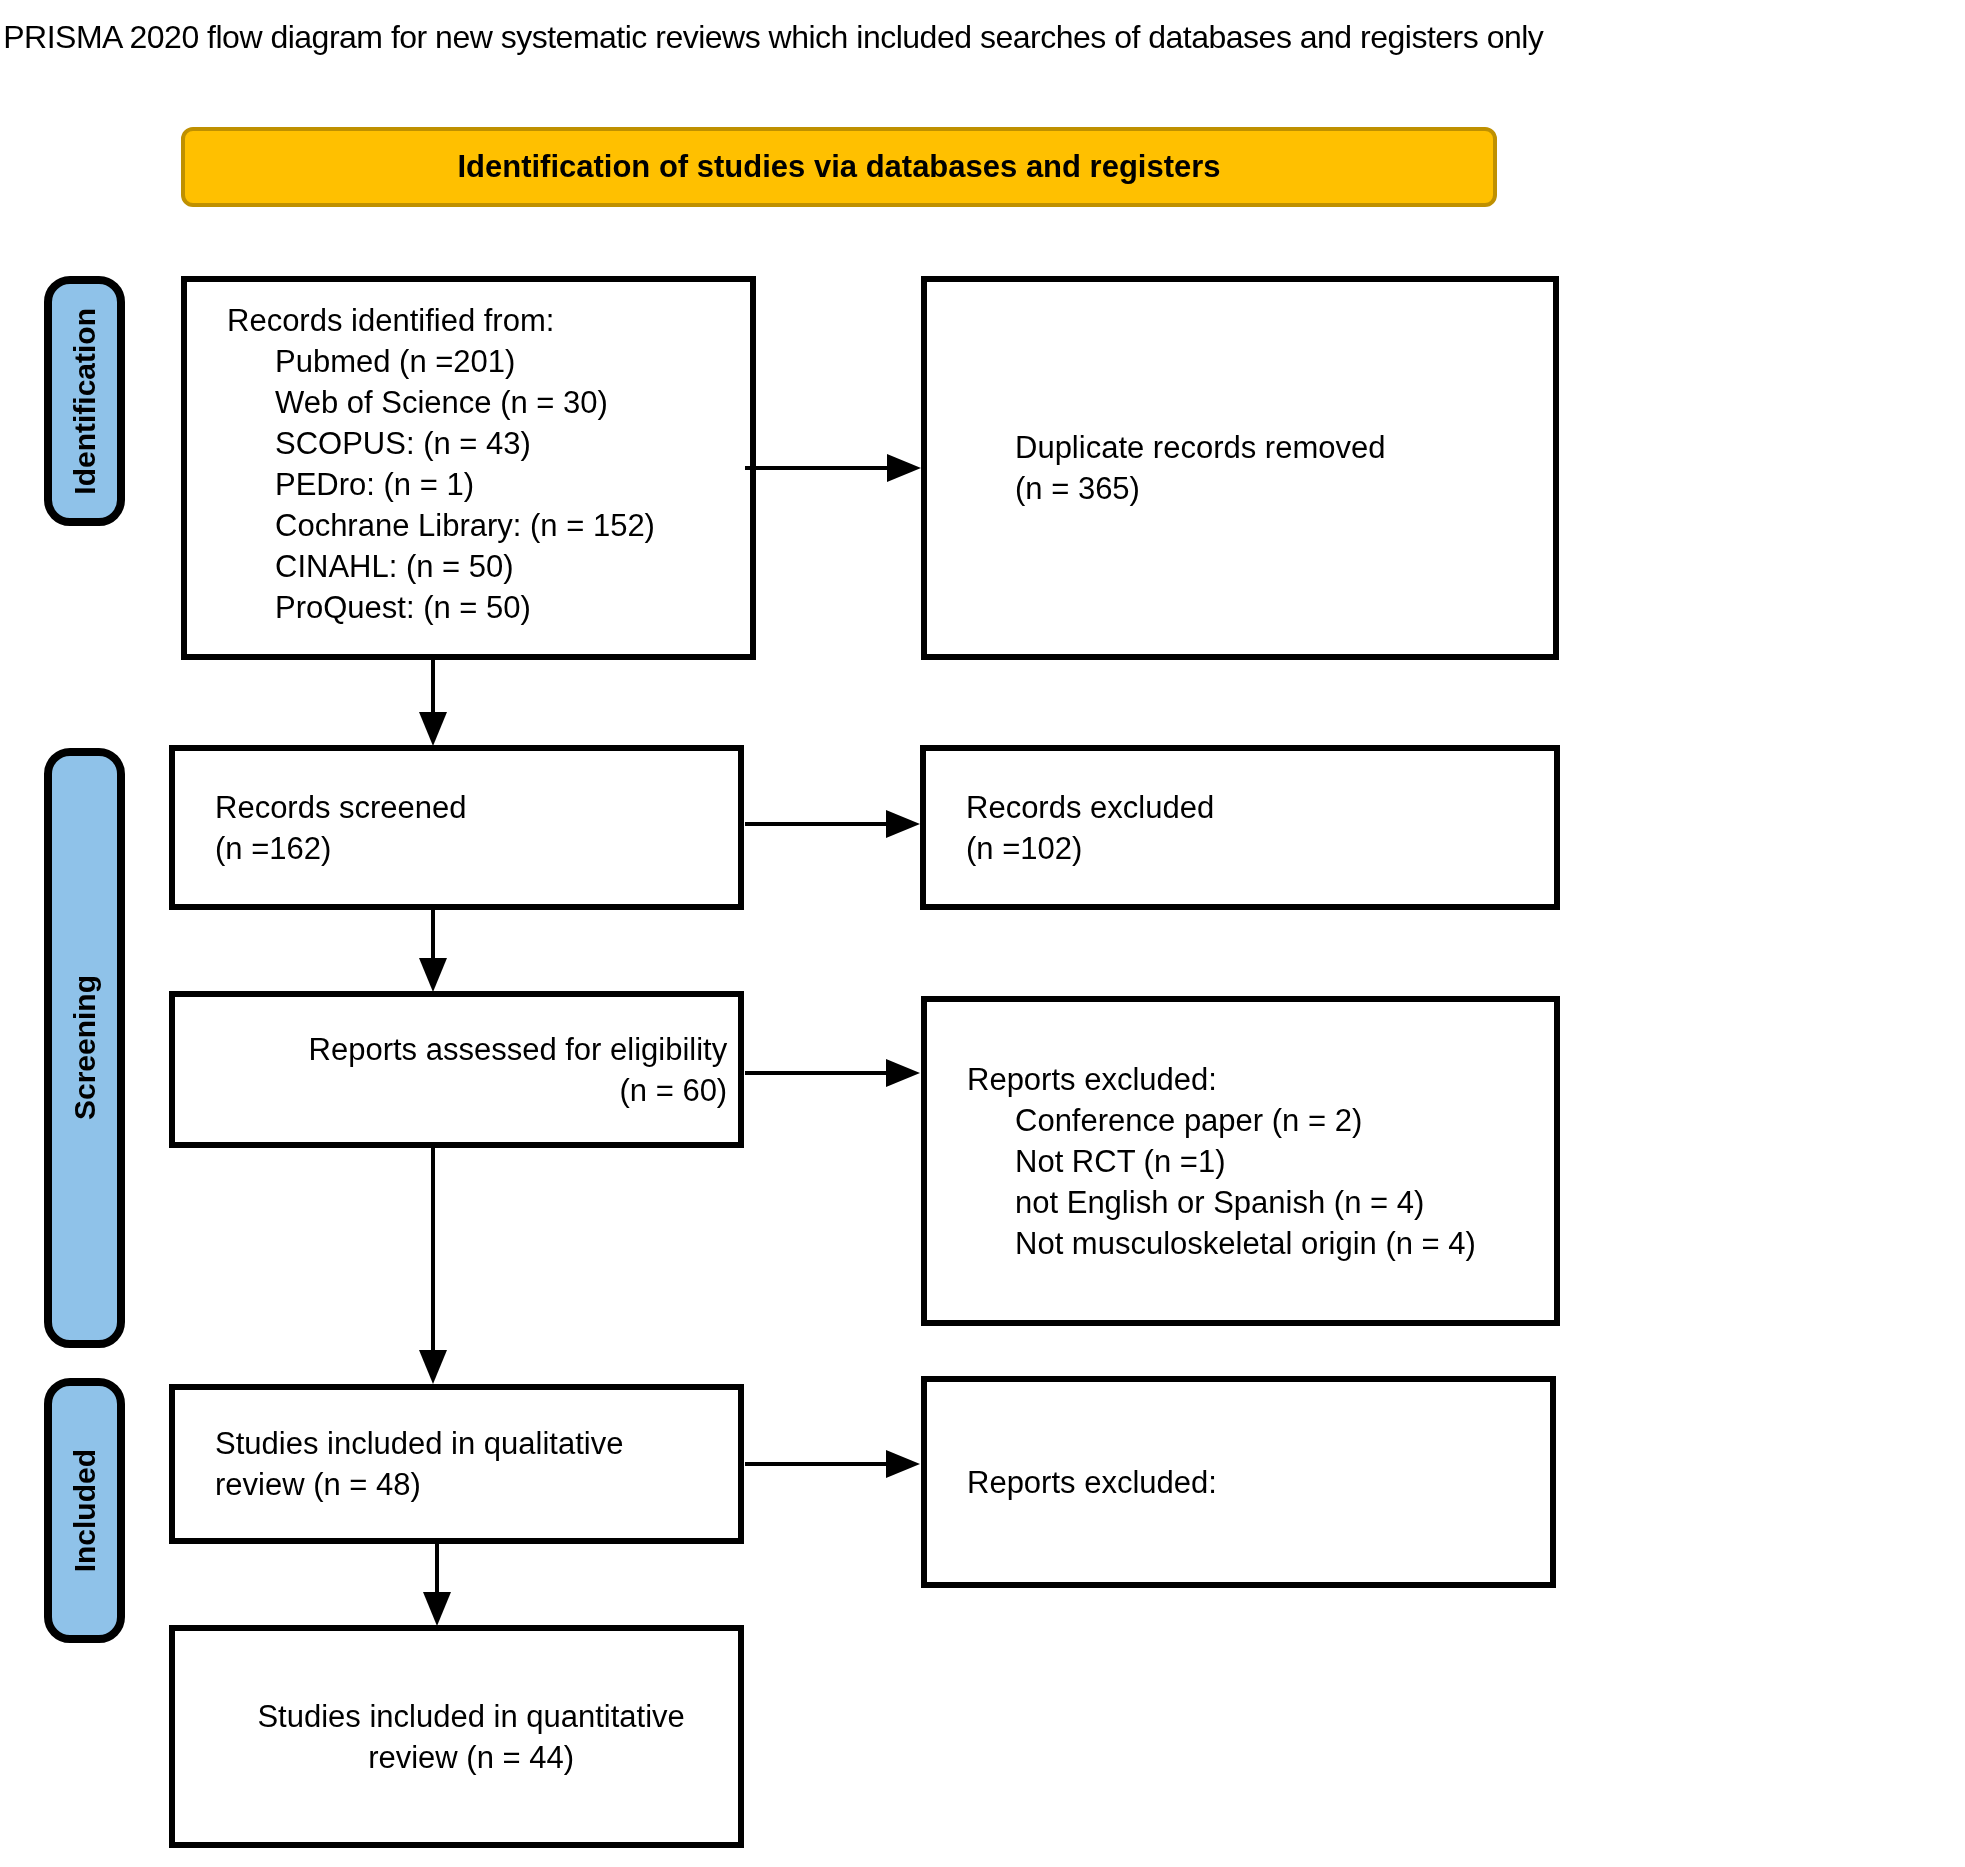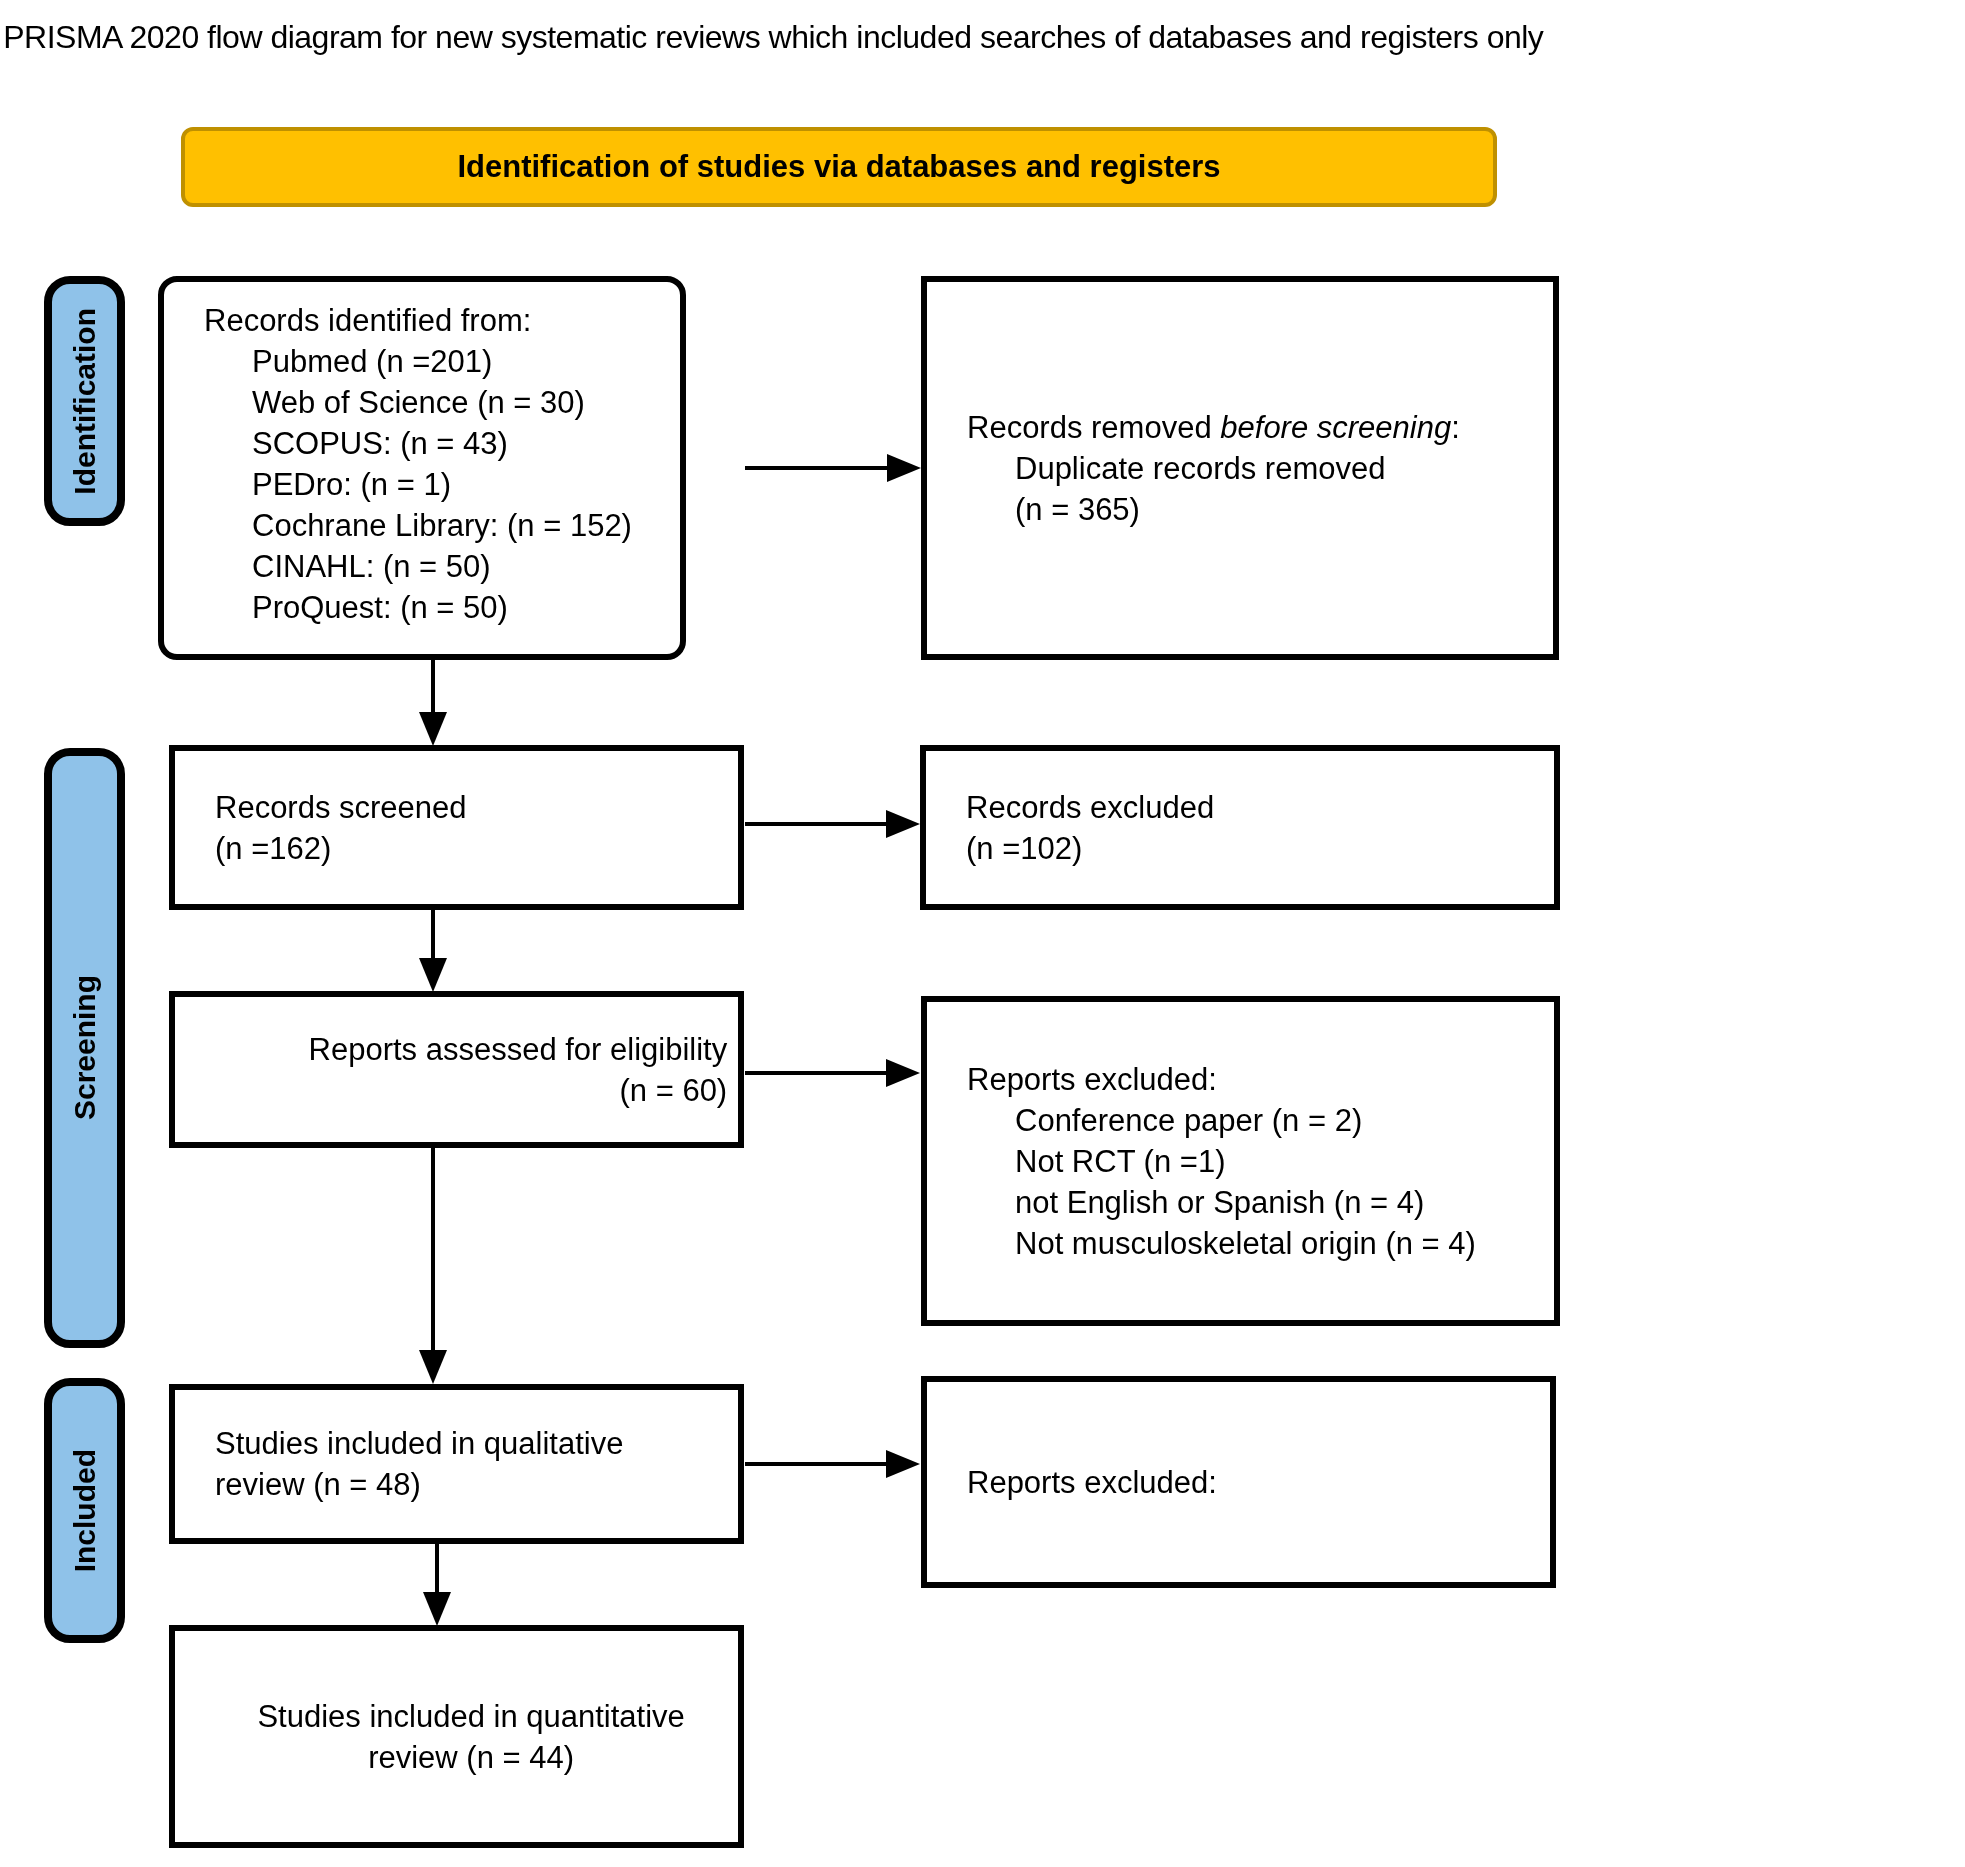--- a/index.html
+++ b/index.html
@@ -44,21 +44,21 @@
   #stage-screening{ top:748px; height:600px; }
   #stage-included{ top:1378px; height:265px; }
   .flowbox{
     background:#fff;
     border:6.5px solid #000;
     box-sizing:border-box;
     font-size:31px; line-height:41px;
   }
   .vcenter{ display:flex; flex-direction:column; justify-content:center; }
   .indent{ margin-left:48px; }
-  .box-a{ left:158px; top:276px;  width:528px; height:384px; padding:18.3px 10.8px 0 40px;border-radius:19px; }
+  .box-a{ left:181px; top:276px;  width:575px; height:384px; padding:18.3px 10.8px 0 40px; }
   .box-b{ left:169px; top:745px; width:575px; height:165px; padding:0 10.8px 0 40px; }
   .box-c{ left:169px; top:991px; width:575px; height:157px; padding:0 10.8px 0 40px;text-align:right; }
   .box-d{ left:169px; top:1384px; width:575px; height:160px; padding:0 10.8px 0 40px; }
   .box-e{ left:169px; top:1625px; width:575px; height:223px; padding:0 10.8px 0 40px;text-align:center; }
   .box-r1{ left:921px; top:276px;  width:638px; height:384px; padding:0 10.8px 0 40px; }
   .box-r2{ left:920px; top:745px; width:640px; height:165px; padding:0 10.8px 0 40px; }
   .box-r3{ left:921px; top:996px; width:639px; height:330px; padding:0 10.8px 0 40px; }
   .box-r4{ left:921px; top:1376px; width:635px; height:212px; padding:0 10.8px 0 40px; }
   .vline{ width:4.3px; background:#000; }
   .hline{ height:4.3px; background:#000; }
@@ -121,23 +121,20 @@
     <div>Studies included in qualitative</div>
     <div>review (n = 48)</div>
   </div>
 
   <div class="abs flowbox vcenter box-e">
     <div>Studies included in quantitative</div>
     <div>review (n = 44)</div>
   </div>
 
   <div class="abs flowbox vcenter box-r1">
-    <div>
-      <span>Records removed </span><i>before screening</i><span>:</span>
-    </div>
     <div class="indent">Duplicate records removed</div>
     <div class="indent">(n = 365)</div>
   </div>
 
   <div class="abs flowbox vcenter box-r2">
     <div>Records excluded</div>
     <div>(n =102)</div>
   </div>
 
   <div class="abs flowbox vcenter box-r3">

